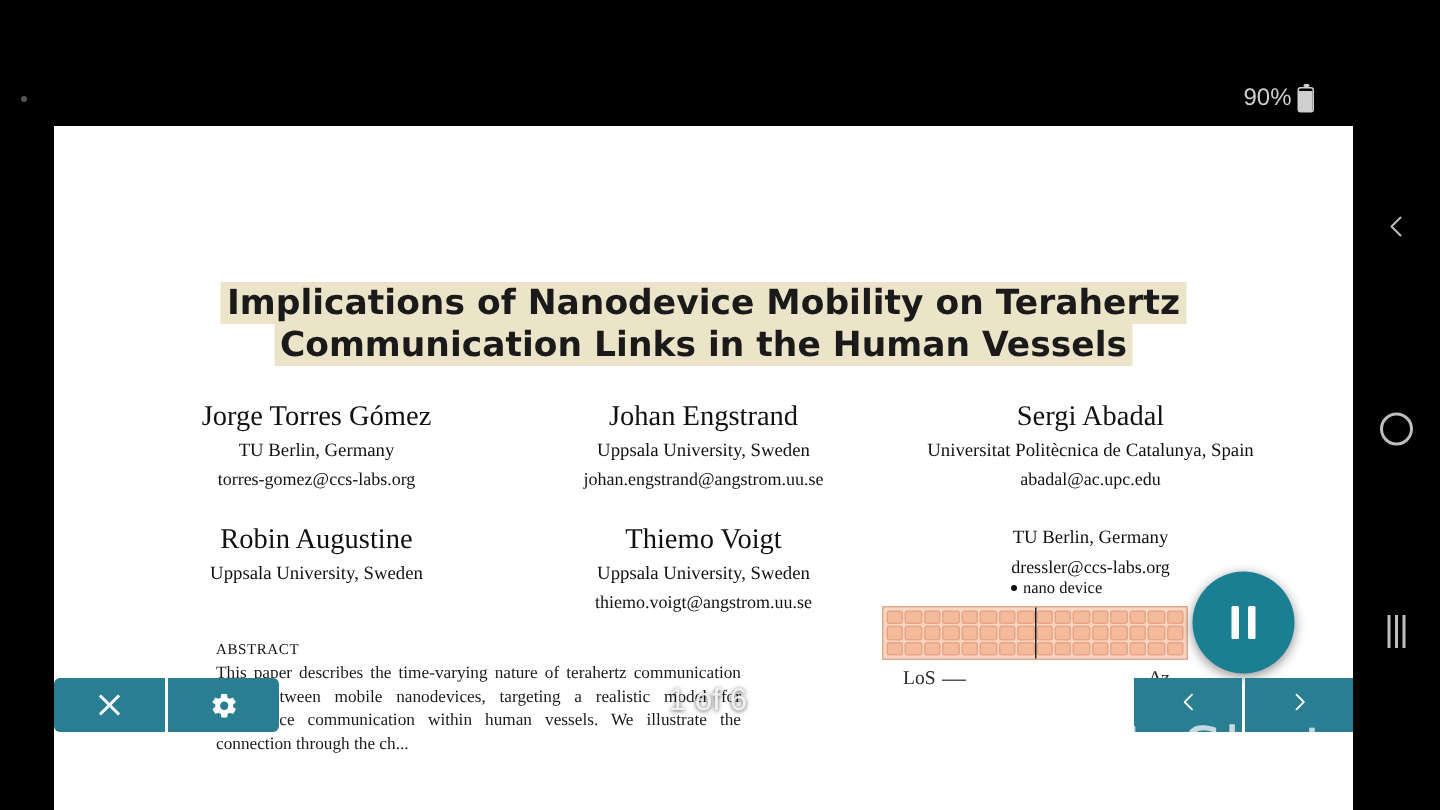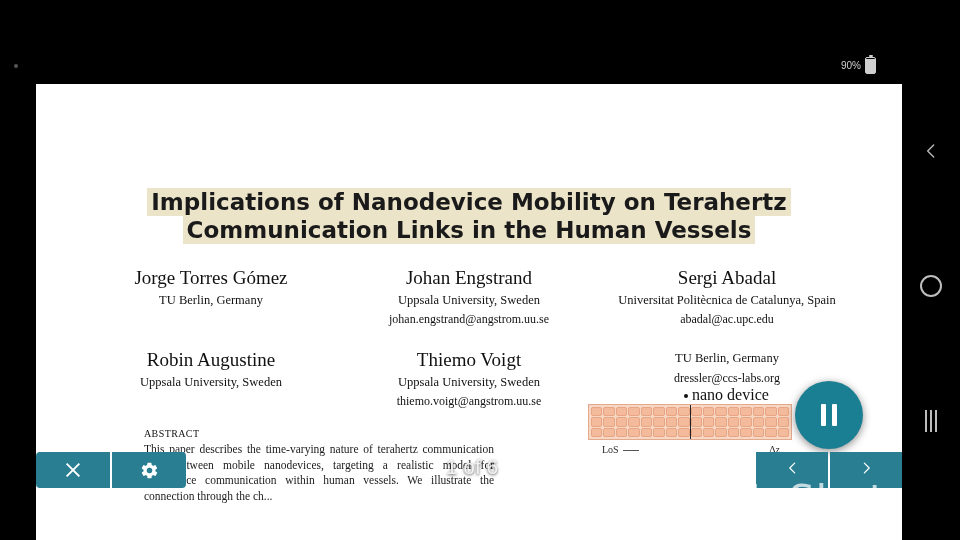--- a/index.html
+++ b/index.html
@@ -39,21 +39,21 @@
     border-radius: 50%;
     background: #555;
   }
   .status-right {
     position: absolute;
     right: 84px;
     top: 5px;
     display: flex;
     align-items: center;
     gap: 4px;
-    font-size: 10px;
+    font-size: 16px;
     color: #cfcfcf;
     justify-content: flex-end;
   }
   .battery-icon {
     position: relative;
     width: 11px;
     height: 17px;
     border: 1.5px solid #cfcfcf;
     border-radius: 2px;
     box-sizing: border-box;
@@ -161,24 +161,24 @@
 
   
   .figure {
     position: absolute;
     left: 552px;
     top: 320px;
     width: 206px;
   }
   .fig-label {
     font-family: "Liberation Serif", serif;
-    font-size: 16px;
+    font-size: 11px;
     color: #111;
     position: absolute;
-    left: 96px;
+    left: 86px;
     top: -18px;
     white-space: nowrap;
     text-align: center;
   }
   .fig-label .dot {
     display: inline-block;
     width: 4px;
     height: 4px;
     background: #111;
     border-radius: 50%;
@@ -214,21 +214,21 @@
     top: -6px;
     width: 1px;
     height: 46px;
     background: #222;
   }
   .fig-caption {
     margin-top: 4px;
     display: flex;
     justify-content: space-between;
     font-family: "Liberation Serif", serif;
-    font-size: 10px;
+    font-size: 13px;
     color: #2b2b2b;
     padding: 0 14px;
   }
   .fig-caption .los::after {
     content: "";
     display: inline-block;
     width: 16px;
     height: 1px;
     background: #555;
     vertical-align: middle;
@@ -403,20 +403,21 @@
 
       <h1 class="paper-title">
         <span>Implications of Nanodevice Mobility on Terahertz</span><br>
         <span>Communication Links in the Human Vessels</span>
       </h1>
 
       <div class="authors row1">
         <div class="author">
           <div class="name">Jorge Torres Gómez</div>
           <div class="affil">TU Berlin, Germany</div>
+          <div class="email">torres-gomez@ccs-labs.org</div>
         </div>
         <div class="author">
           <div class="name">Johan Engstrand</div>
           <div class="affil">Uppsala University, Sweden</div>
           <div class="email">johan.engstrand@angstrom.uu.se</div>
         </div>
         <div class="author">
           <div class="name">Sergi Abadal</div>
           <div class="affil">Universitat Politècnica de Catalunya, Spain</div>
           <div class="email">abadal@ac.upc.edu</div>

